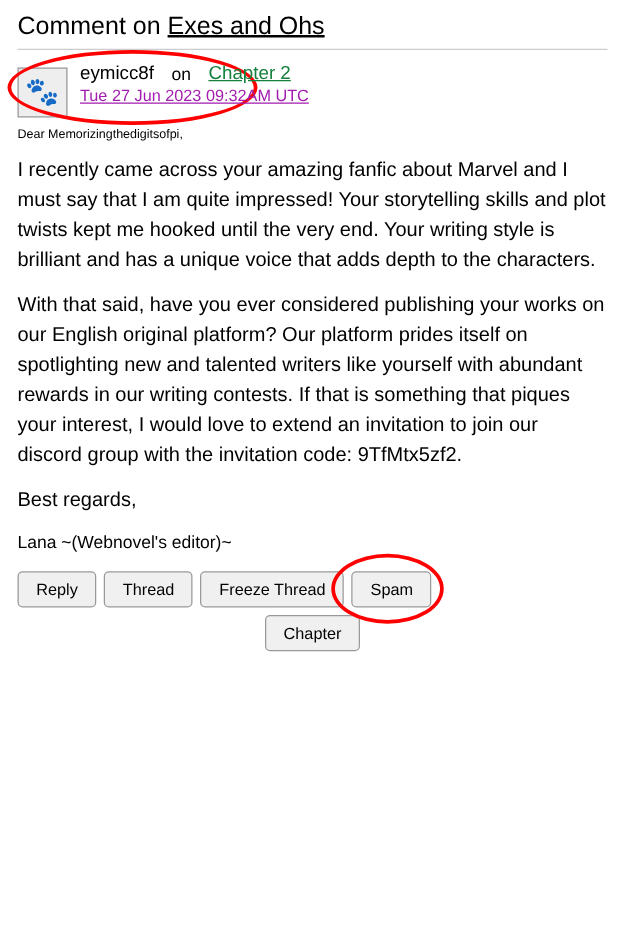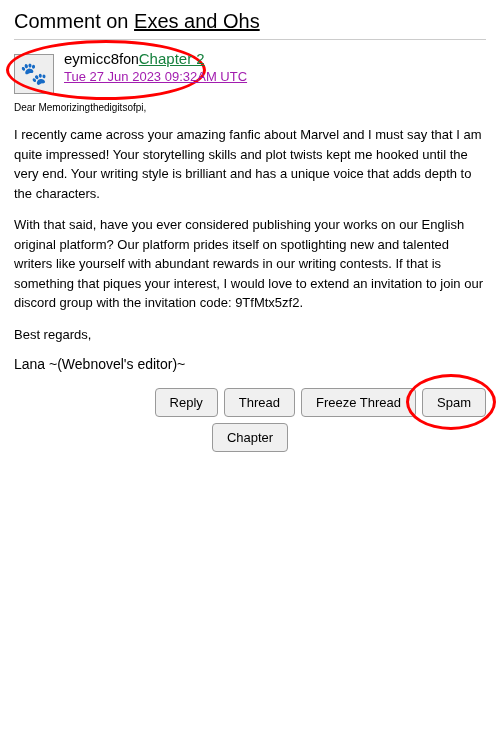--- a/index.html
+++ b/index.html
@@ -59,21 +59,21 @@
 
     .meta-area {
       display: flex;
       flex-direction: column;
       position: relative;
     }
 
     .user-chapter-line {
       display: flex;
       align-items: center;
-      gap: 0;
+      gap: 14px;
       position: relative;
     }
 
     .username {
       font-size: 15px;
       font-weight: normal;
       color: #000;
     }
 
     .on-text {
@@ -106,38 +106,38 @@
       border-radius: 50%;
       pointer-events: none;
     }
 
     .salutation {
       margin-bottom: 12px;
       font-size: 10px;
     }
 
     .comment-body {
-      font-size: 13px;
+      font-size: 16px;
       line-height: 1.5;
     }
 
     .comment-body p {
       margin-bottom: 12px;
     }
 
     .signature {
       font-size: 14px;
       margin-top: 4px;
       margin-bottom: 16px;
     }
 
     .button-row-1 {
       display: flex;
       gap: 6px;
-      justify-content: flex-end;
+      justify-content: flex-start;
       margin-bottom: 6px;
     }
 
     .button-row-2 {
       display: flex;
       justify-content: center;
     }
 
     .action-btn {
       padding: 6px 14px;

